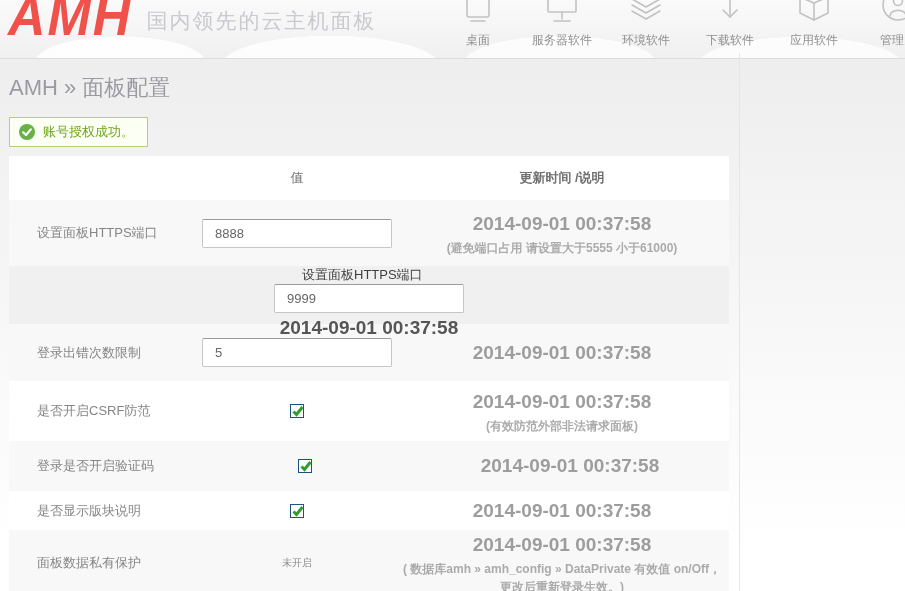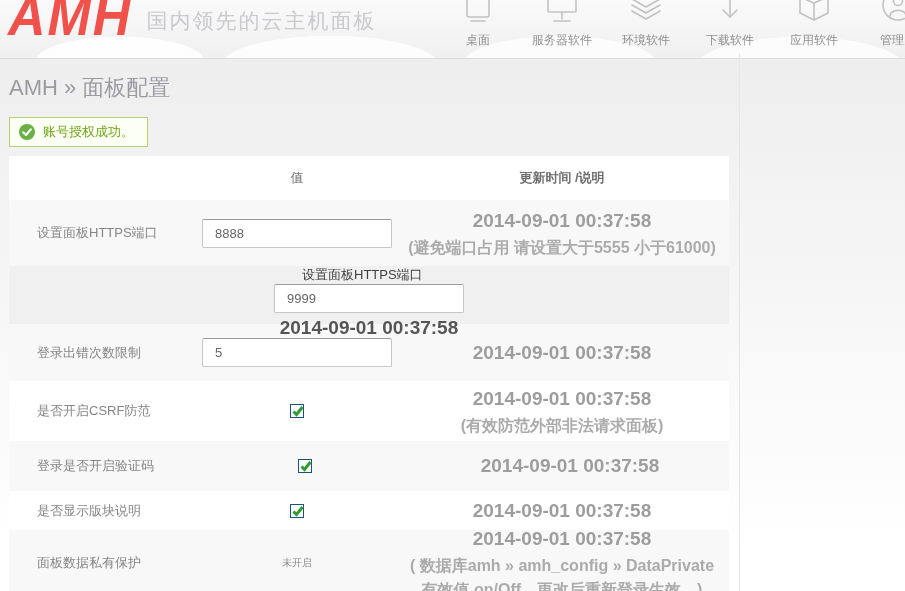--- a/index.html
+++ b/index.html
@@ -90,21 +90,21 @@
   }
   .checkbox{
     width:14px; height:14px; background:#fff;
     border:1px solid #1a537d; position:relative; display:inline-block; cursor:pointer;
   }
   .checkbox svg{ position:absolute; left:0px; top:-1px; width:14px; height:14px; }
   .checkbox svg polyline{ fill:none; stroke:#2f9e2f; stroke-width:3; }
   .val-text{ font-size:10px; color:#8a8a8a; }
 
   .time{ font-size:19px; color:#9d9d9d; line-height:1.55; }
-  .note{ font-size:16px; color:#ababab; line-height:1.5; max-width:320px; }
+  .note{ font-size:12px; color:#ababab; line-height:1.5; max-width:320px; }
   .trow.hl .time{ color:#555; }
   .trow.hl .note{ color:#8f8f8f; }
 </style>
 </head>
 <body>
 
 <div class="site-header">
   <div class="logo-wrap">
     <span class="logo-text">AMH</span><span class="tagline">国内领先的云主机面板</span>
   </div>

